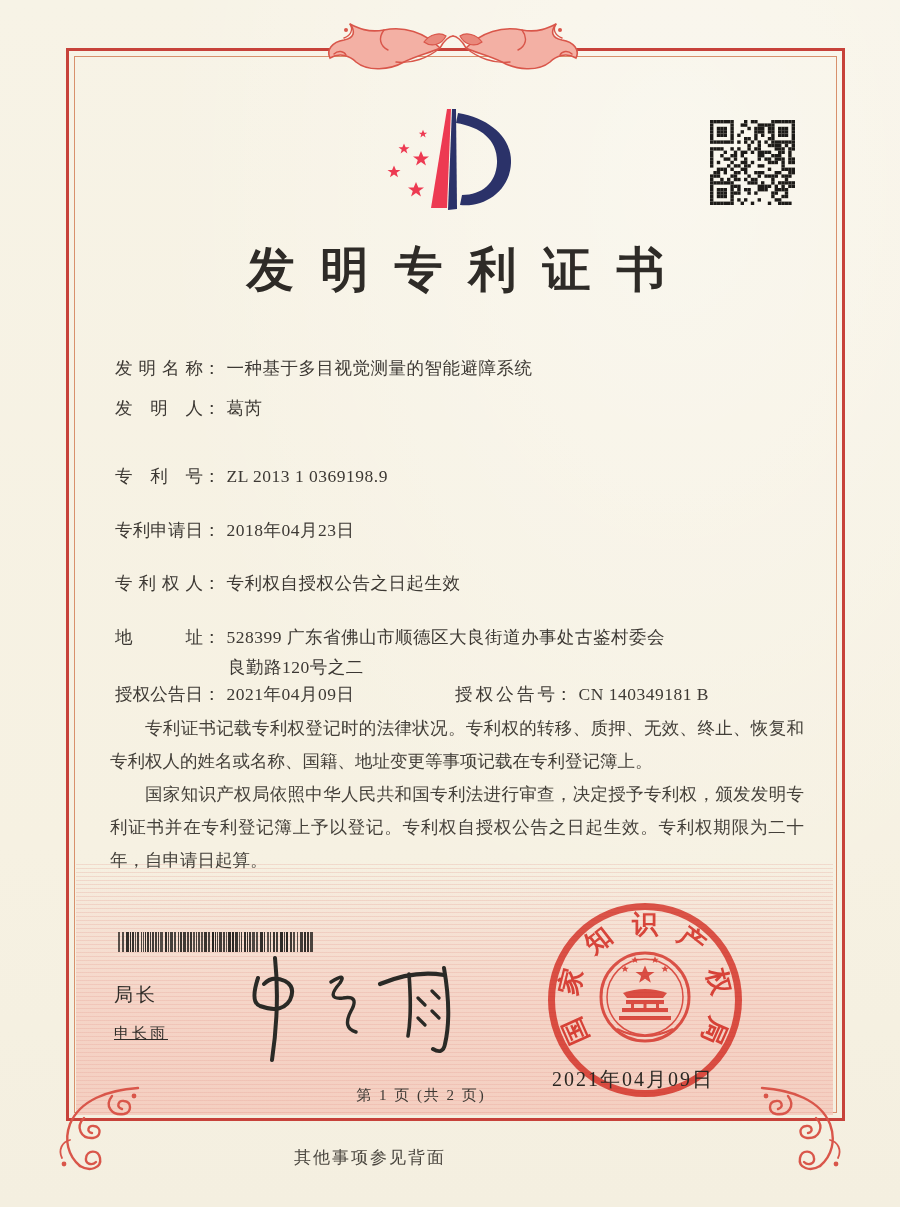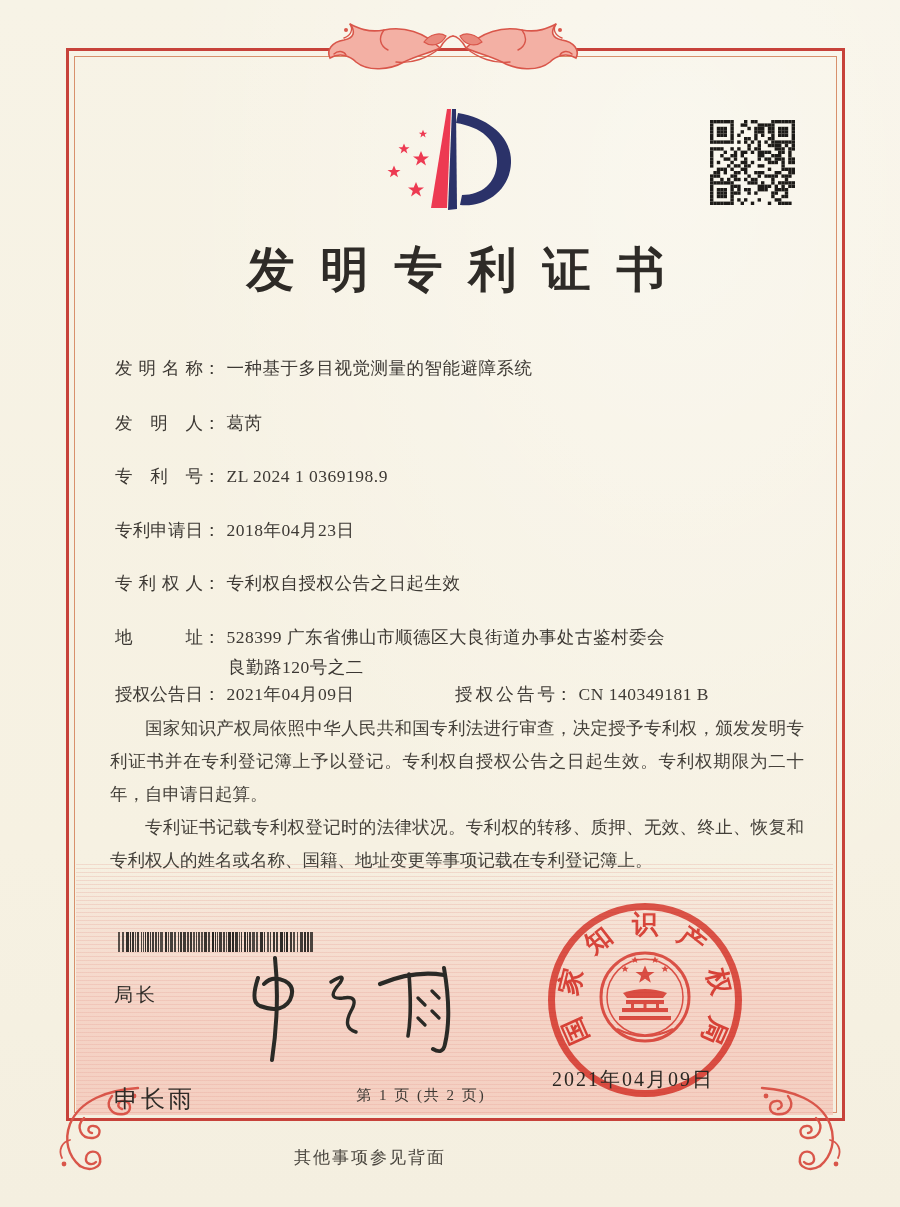--- a/index.html
+++ b/index.html
@@ -36,21 +36,21 @@
   .fvalue{letter-spacing:.5px;}
   .addr-line2{position:absolute;left:228px;top:655px;font-size:17.5px;letter-spacing:.5px;}
   .pair2{position:absolute;left:340px;top:0;}
   
   .body-text{position:absolute;left:110px;top:712px;width:694px;font-size:17.5px;
     line-height:33px;text-align:justify;color:#44403a;}
   .body-text p{margin:0;text-indent:2em;}
   
   .barcode{position:absolute;left:118px;top:932px;}
   .officer-title{position:absolute;left:114px;top:982px;font-size:19px;letter-spacing:3px;color:#2f2c28;}
-  .officer-name{position:absolute;left:114px;top:1083px;font-size:24px;letter-spacing:3px;color:#2f2c28;}
+  .officer-name{position:absolute;left:114px;top:1024px;font-size:15px;letter-spacing:3px;color:#2f2c28;text-decoration:underline;}
   .signature{position:absolute;left:228px;top:952px;}
   
   .seal{position:absolute;left:548px;top:903px;width:194px;height:194px;mix-blend-mode:multiply;}
   .seal-ring{position:absolute;left:0;top:0;width:194px;height:194px;border:7px solid #e14f47;
     border-radius:50%;box-sizing:border-box;opacity:.92;}
   .seal-char{position:absolute;left:50%;top:50%;font-size:26px;font-weight:bold;color:#e14f47;
     font-family:"Liberation Serif",serif;}
   .seal-emblem{position:absolute;left:47px;top:42px;}
   .seal-date{position:absolute;left:552px;top:1066px;font-size:20px;letter-spacing:2px;color:#2b2823;}
   .page-num{position:absolute;left:66px;top:1086px;width:710px;text-align:center;
@@ -438,46 +438,46 @@
         <rect x="22" y="24" width="1" height="1"></rect>
         <rect x="23" y="24" width="1" height="1"></rect>
       </g>
     </svg>
 
   <div class="title"><span>发明专利证书</span></div>
 
   <div class="field-row" style="top:356px">
     <span class="flabel">发明名称</span><span class="colon">：</span><span class="fvalue">一种基于多目视觉测量的智能避障系统</span>
   </div>
-  <div class="field-row" style="top:411px">
+  <div class="field-row" style="top:396px">
     <span class="flabel">发明人</span><span class="colon">：</span><span class="fvalue">葛芮</span>
   </div>
   <div class="field-row" style="top:464px">
-    <span class="flabel">专利号</span><span class="colon">：</span><span class="fvalue">ZL 2024 1 0369198.9</span>
+    <span class="flabel">专利号</span><span class="colon">：</span><span class="fvalue">ZL 2013 1 0369198.9</span>
   </div>
   <div class="field-row" style="top:518px">
     <span class="flabel">专利申请日</span><span class="colon">：</span><span class="fvalue">2018年04月23日</span>
   </div>
   <div class="field-row" style="top:571px">
     <span class="flabel">专利权人</span><span class="colon">：</span><span class="fvalue">专利权自授权公告之日起生效</span>
   </div>
   <div class="field-row" style="top:625px">
     <span class="flabel">地址</span><span class="colon">：</span><span class="fvalue">528399 广东省佛山市顺德区大良街道办事处古鉴村委会</span>
   </div>
   <div class="addr-line2">良勤路120号之二</div>
   <div class="field-row" style="top:682px">
     <span class="flabel">授权公告日</span><span class="colon">：</span><span class="fvalue">2021年04月09日</span>
     <span class="pair2">
       <span class="flabel" style="width:100px">授权公告号</span><span class="colon">：</span><span class="fvalue">CN 140349181 B</span>
     </span>
   </div>
 
   <div class="body-text">
+    <p>专利证书记载专利权登记时的法律状况。专利权的转移、质押、无效、终止、恢复和专利权人的姓名或名称、国籍、地址变更等事项记载在专利登记簿上。</p>
     <p>国家知识产权局依照中华人民共和国专利法进行审查，决定授予专利权，颁发发明专利证书并在专利登记簿上予以登记。专利权自授权公告之日起生效。专利权期限为二十年，自申请日起算。</p>
-    <p>专利证书记载专利权登记时的法律状况。专利权的转移、质押、无效、终止、恢复和专利权人的姓名或名称、国籍、地址变更等事项记载在专利登记簿上。</p>
   </div>
 
   <svg class="barcode" id="barcode-svg" width="198" height="20">
       <rect x="0" y="0" width="2" height="20" fill="#26231f" opacity="0.7605549394502304"></rect>
       <rect x="4" y="0" width="2" height="20" fill="#26231f" opacity="0.7789406580850482"></rect>
       <rect x="8" y="0" width="3" height="20" fill="#26231f" opacity="0.9459987877053209"></rect>
       <rect x="12" y="0" width="1" height="20" fill="#26231f" opacity="0.9773073081742041"></rect>
       <rect x="14" y="0" width="2" height="20" fill="#26231f" opacity="0.9223413625149988"></rect>
       <rect x="17" y="0" width="1" height="20" fill="#26231f" opacity="0.7825735151418485"></rect>
       <rect x="19" y="0" width="2" height="20" fill="#26231f" opacity="0.8766467560781166"></rect>

